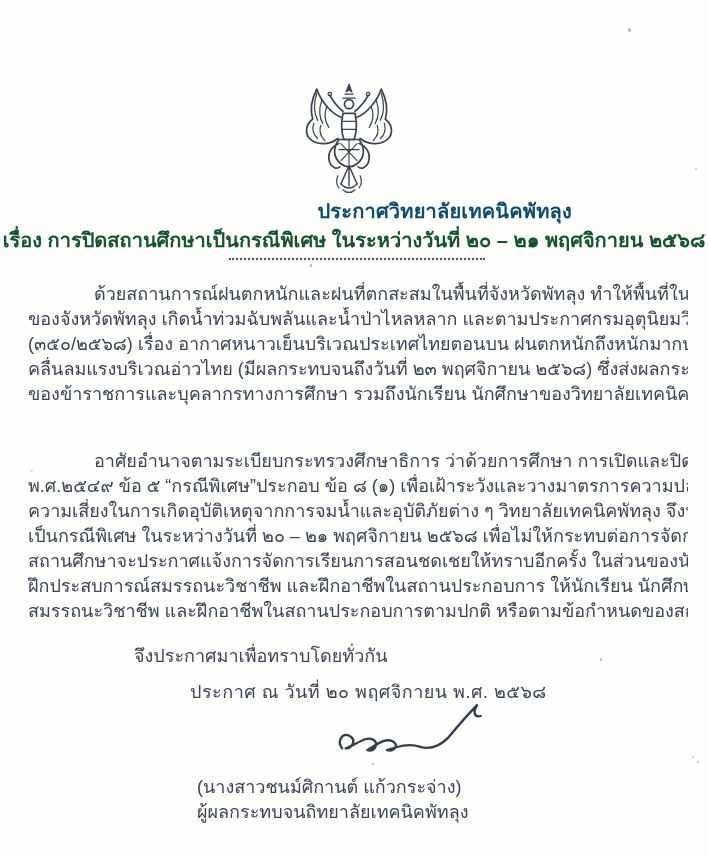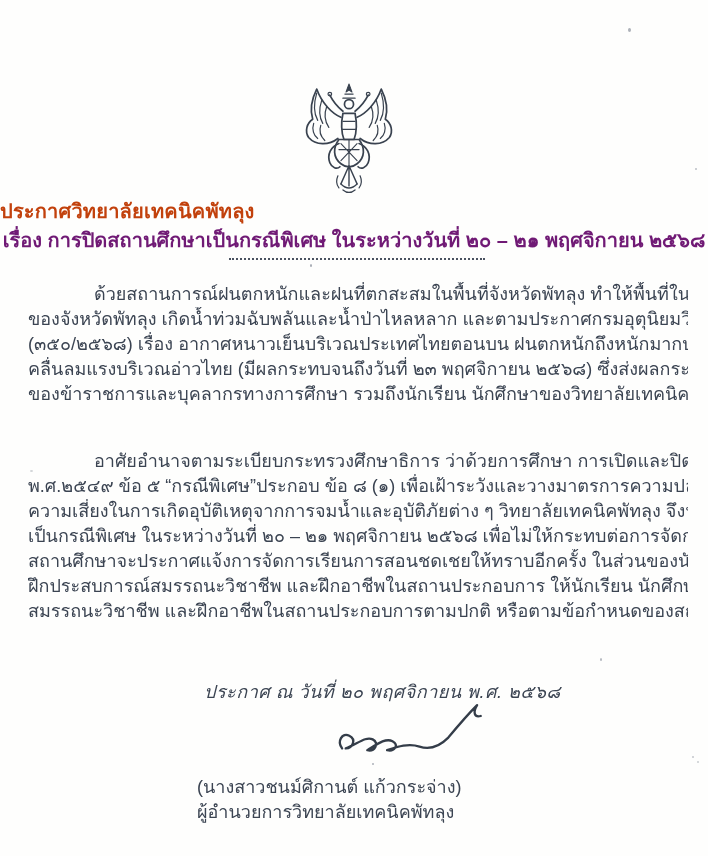--- a/index.html
+++ b/index.html
@@ -3,36 +3,36 @@
 <meta charset="utf-8">
 <style>
   html,body{margin:0;padding:0;background:#e8e8e8;}
   .page{
     position:relative;width:708px;height:856px;margin:0;
     background:#fefefdff;color:#3b4452;overflow:hidden;
     font-family:"Liberation Sans","DejaVu Sans",sans-serif;
   }
   .emblem{position:absolute;left:293px;top:83px;width:112px;height:113px;}
   .doc-title{
-    position:absolute;top:195px;left:0;width:572px;text-align:left;
-    font-size:20px;font-weight:bold;color:#c2410c;letter-spacing:.2px;white-space:nowrap;
+    position:absolute;top:195px;left:0;width:572px;text-align:right;
+    font-size:20px;font-weight:bold;color:#0c4a6e;letter-spacing:.2px;white-space:nowrap;
   }
   .doc-subject{
     position:absolute;top:224px;left:0;width:708px;text-align:center;
-    font-size:20px;font-weight:bold;color:#701a75;white-space:nowrap;
+    font-size:20px;font-weight:bold;color:#14532d;white-space:nowrap;
   }
   .dotted-rule{position:absolute;top:258px;left:229px;width:256px;height:0;
     border-top:2px dotted #4a5260;}
   .body-block{position:absolute;left:28px;width:660px;font-size:18px;line-height:25px;color:#3b4452;}
   .p1{top:282px;}
   .p2{top:449px;}
   .line{white-space:nowrap;height:25px;overflow:hidden;}
   .indent{padding-left:66px;}
   .closing{position:absolute;left:134px;top:641px;font-size:18px;white-space:nowrap;}
-  .dateline{position:absolute;left:204px;top:677px;font-size:18px;white-space:nowrap;letter-spacing:.5px;font-style:italic;}
+  .dateline{position:absolute;left:190px;top:677px;font-size:18px;white-space:nowrap;letter-spacing:.5px;}
   .sig{position:absolute;left:328px;top:698px;width:156px;height:72px;}
   .signer{position:absolute;left:197px;top:775px;width:300px;text-align:left;
     font-size:18px;line-height:25px;white-space:nowrap;}
   .speck{position:absolute;background:#6b7382;border-radius:50%;}
 </style>
 </head>
 <body>
 
 <div class="page">
 
@@ -109,26 +109,27 @@
   <div class="body-block p2">
     <div class="line indent">อาศัยอำนาจตามระเบียบกระทรวงศึกษาธิการ ว่าด้วยการศึกษา การเปิดและปิดสถานศึกษา</div>
     <div class="line">พ.ศ.๒๕๔๙ ข้อ ๕ “กรณีพิเศษ”ประกอบ ข้อ ๘ (๑) เพื่อเฝ้าระวังและวางมาตรการความปลอดภัยและป้องกัน</div>
     <div class="line">ความเสี่ยงในการเกิดอุบัติเหตุจากการจมน้ำและอุบัติภัยต่าง ๆ วิทยาลัยเทคนิคพัทลุง  จึงประกาศปิดสถานศึกษา</div>
     <div class="line">เป็นกรณีพิเศษ ในระหว่างวันที่  ๒๐ – ๒๑  พฤศจิกายน  ๒๕๖๘ เพื่อไม่ให้กระทบต่อการจัดการเรียนการสอน</div>
     <div class="line">สถานศึกษาจะประกาศแจ้งการจัดการเรียนการสอนชดเชยให้ทราบอีกครั้ง  ในส่วนของนักเรียน นักศึกษาที่ออก</div>
     <div class="line">ฝึกประสบการณ์สมรรถนะวิชาชีพ และฝึกอาชีพในสถานประกอบการ ให้นักเรียน นักศึกษาเข้ารับฝึกประสบการณ์</div>
     <div class="line">สมรรถนะวิชาชีพ และฝึกอาชีพในสถานประกอบการตามปกติ  หรือตามข้อกำหนดของสถานประกอบการ นั้น ๆ</div>
   </div>
 
+  <div class="closing">จึงประกาศมาเพื่อทราบโดยทั่วกัน</div>
   <div class="dateline">ประกาศ  ณ  วันที่ ๒๐  พฤศจิกายน  พ.ศ. ๒๕๖๘</div>
 
   <div class="sig">
     <svg viewBox="0 0 170 80" width="156" height="72">
       <path d="M14,56 C8,48 14,38 22,42 C30,46 26,56 18,56 C30,52 40,42 48,46 C56,50 50,60 42,58 C52,52 62,44 70,48 C78,52 72,60 64,58 C76,54 88,50 100,54 C112,58 122,54 132,44 C142,32 152,20 164,8 C159,16 161,22 168,20" stroke="#343d49" stroke-width="2.6" fill="none" stroke-linecap="round" stroke-linejoin="round"></path>
     </svg>
   </div>
 
   <div class="signer">
     <div>(นางสาวชนม์ศิกานต์  แก้วกระจ่าง)</div>
-    <div>ผู้อำนวยการวิทยาลัยเทคนิคพัทลุง</div>
+    <div>ผู้ผลกระทบจนถิทยาลัยเทคนิคพัทลุง</div>
   </div>
 
 </div>
 
 </body></html>

